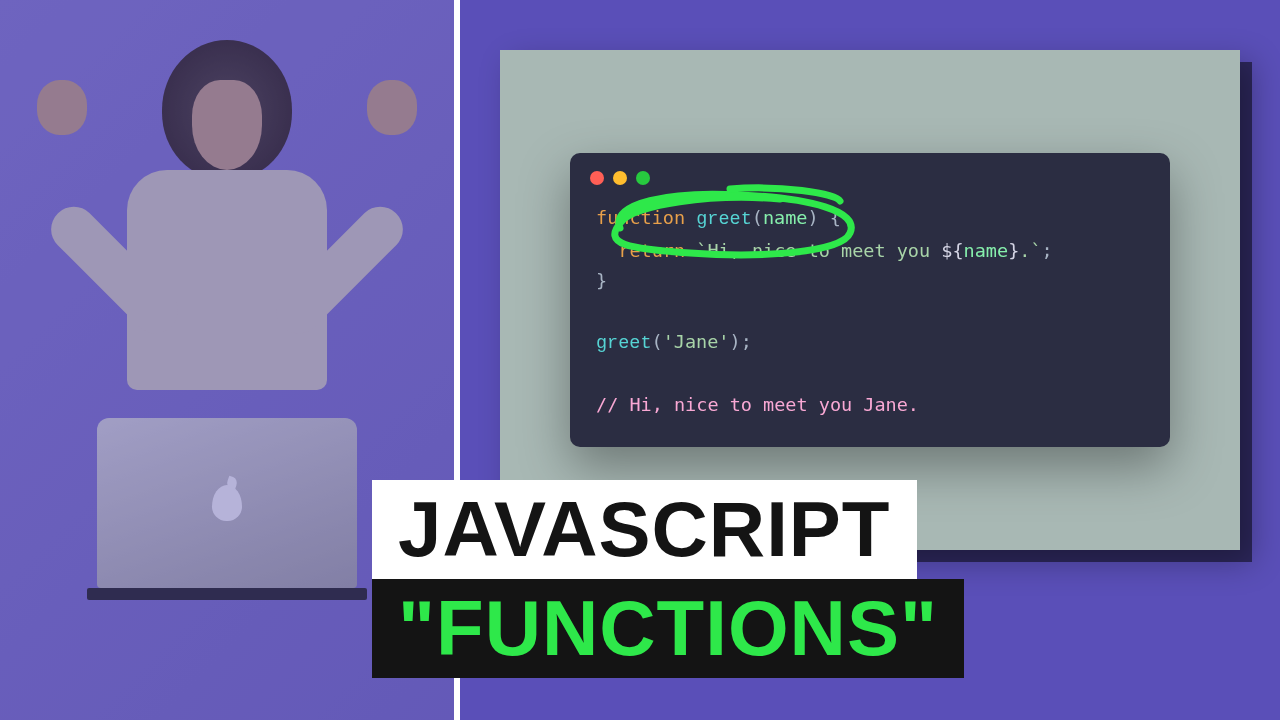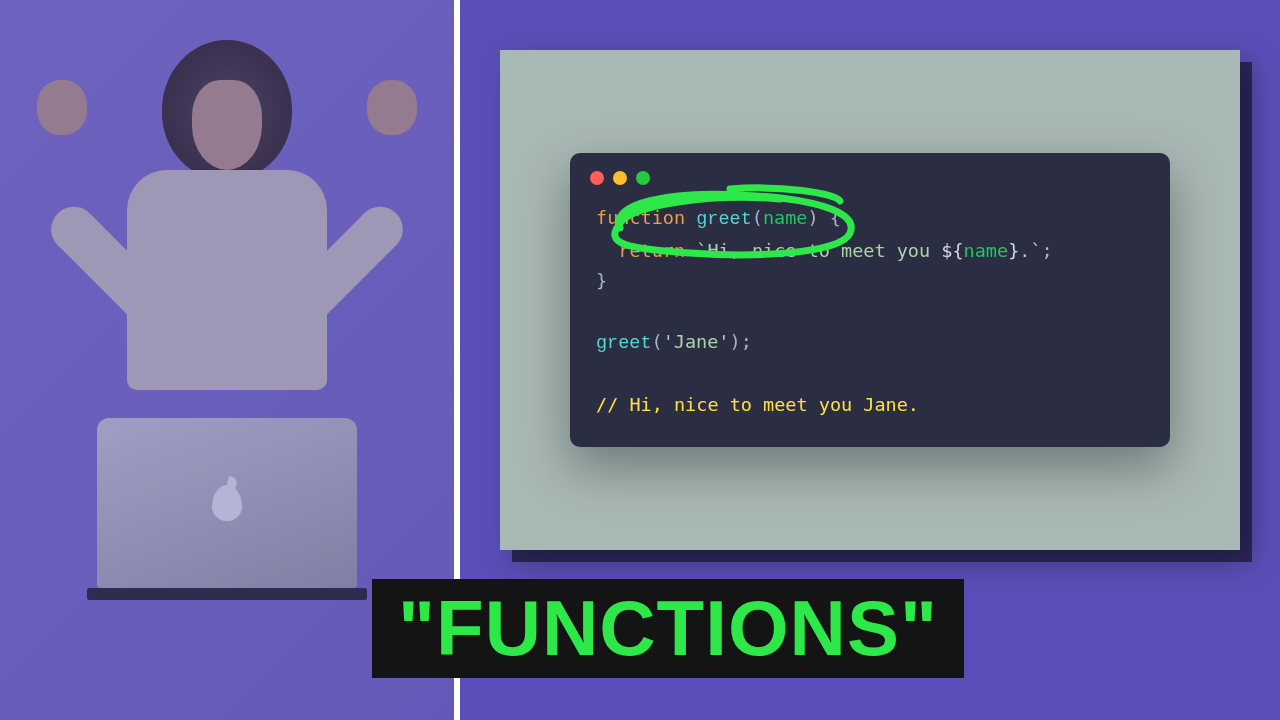--- a/index.html
+++ b/index.html
@@ -168,25 +168,25 @@
   .code {
     font-family: "SF Mono", Menlo, Monaco, Consolas, monospace;
     font-size: 18.5px;
     line-height: 1.65;
     padding: 8px 26px 0;
     color: #d4d4e4;
     white-space: pre;
   }
   .kw { color: #e8a04a; }
   .fn { color: #56d4d4; font-family: Liberation Mono, monospace; }
-  .param { color: #22c55e; }
+  .param { color: #86efac; }
   .punct { color: #a8b4c4; }
   .str { color: #a8d4a8; }
   .interp { color: #d4d4e4; }
-  .comment { color: #fde047; }
+  .comment { color: #f9a8d4; }
   .circle-annot {
     position: absolute;
     top: 30px;
     left: 10px;
     width: 290px;
     height: 80px;
     pointer-events: none;
   }
   .circle-annot svg { width: 100%; height: 100%; overflow: visible; }
   
@@ -270,14 +270,15 @@
                      C 55 22, 130 10, 200 16" fill="none" stroke="#2ee84a" stroke-width="7" stroke-linecap="round"></path>
             <path d="M 150 6 C 200 2, 255 10, 260 18" fill="none" stroke="#2ee84a" stroke-width="7" stroke-linecap="round"></path>
           </svg>
         </div>
       </div>
     </div>
   </div>
 </div>
 
 <div class="title-block">
+  <div class="title-line1">JAVASCRIPT</div>
   <div class="title-line2">"FUNCTIONS"</div>
 </div>
 
 </body></html>

